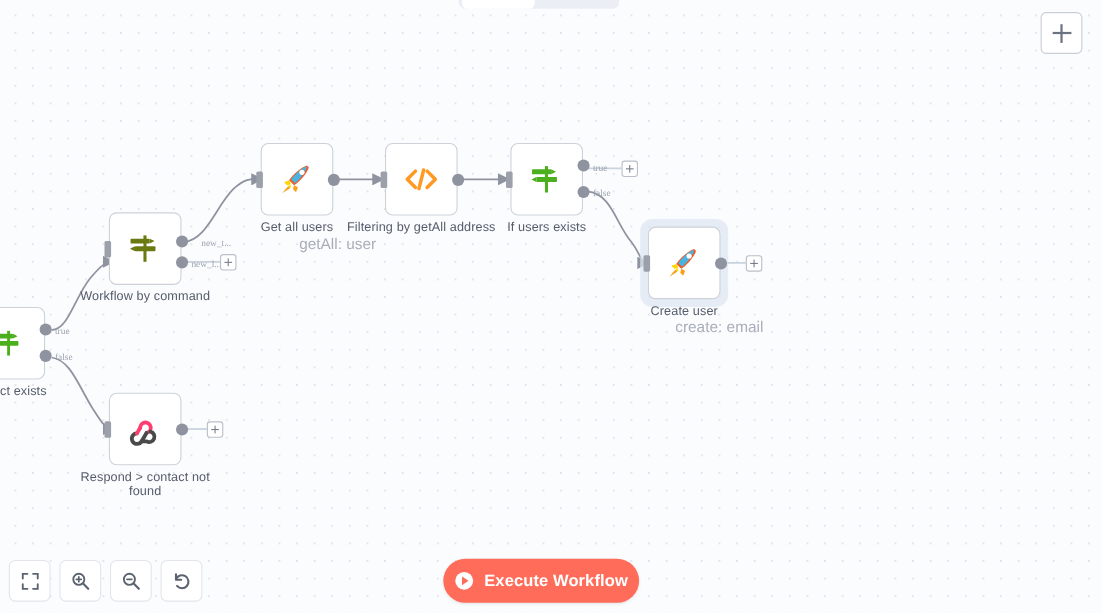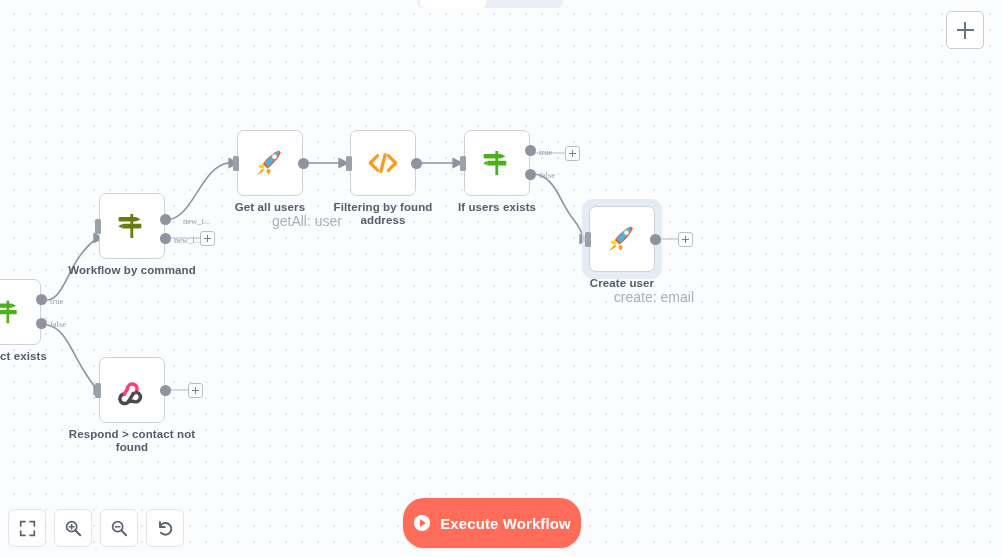--- a/index.html
+++ b/index.html
@@ -115,21 +115,21 @@
     background: #dfe7f2;
     opacity: .75;
   }
   .node-label {
     position: absolute;
     left: -72px;
     top: 38px;
     width: 144px;
     text-align: center;
     font-size: 11.5px;
-    font-weight: bold;
+    font-weight: normal;
     color: #555c6b;
     line-height: 13px;
     letter-spacing: .1px;
   }
   .node-sublabel {
     position: absolute;
     left: -72px;
     width: 144px;
     text-align: right;
     font-size: 14px;
@@ -205,21 +205,21 @@
     justify-content: center;
     cursor: pointer;
   }
 
   
   .execute-btn {
     position: absolute;
     left: 403px;
     bottom: 9px;
     width: 178px;
-    height: 50px;
+    height: 40px;
     border-radius: 21px;
     background: #ff6d5a;
     display: flex;
     align-items: center;
     justify-content: center;
     gap: 9px;
     cursor: pointer;
     border: none;
     box-shadow: 0 1px 3px rgba(0,0,0,.10);
   }
@@ -326,21 +326,21 @@
   <div class="node" style="left:383px; top:163px;">
     <div class="node-box">
       <svg width="34" height="34" viewBox="0 0 32 32">
         <path d="M11,9 L4,16 L11,23" fill="none" stroke="#ff9922" stroke-width="3" stroke-linecap="round" stroke-linejoin="round"></path>
         <path d="M21,9 L28,16 L21,23" fill="none" stroke="#ff9922" stroke-width="3" stroke-linecap="round" stroke-linejoin="round"></path>
         <path d="M18,8 L14,24" fill="none" stroke="#ff9922" stroke-width="3" stroke-linecap="round"></path>
       </svg>
     </div>
     <div class="port-in"></div>
     <div class="port-out single"></div>
-    <div class="node-label">Filtering by found address</div>
+    <div class="node-label">Filtering by getAll address</div>
   </div>
 
   <div class="node" style="left:497px; top:163px;">
     <div class="node-box">
       <svg width="32" height="32" viewBox="0 0 24 24">
         <rect x="2" y="5.2" width="13" height="3.4" rx=".6" fill="#4caf1e"></rect>
         <path d="M15,5.2 l3.4,1.7 l-3.4,1.7 z" fill="#4caf1e"></path>
         <rect x="5" y="10.4" width="14" height="3.4" rx=".6" fill="#4caf1e"></rect>
         <path d="M5,10.4 l-3.4,1.7 l3.4,1.7 z" fill="#4caf1e"></path>
         <rect x="10.8" y="3" width="2.1" height="18" fill="#4caf1e"></rect>

